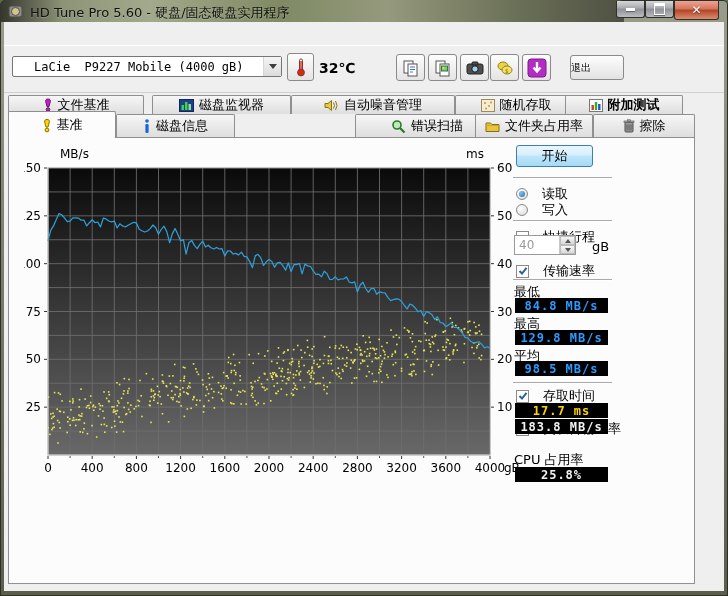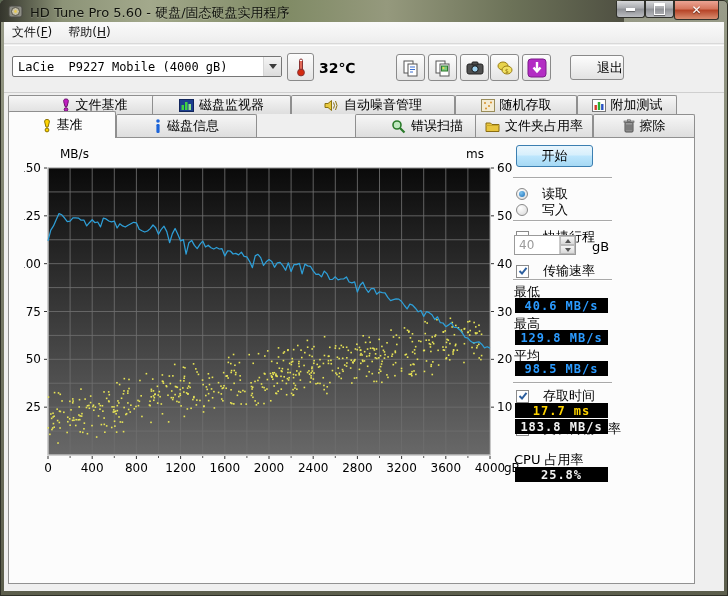--- a/index.html
+++ b/index.html
@@ -20,26 +20,26 @@
   .glyph-min{width:9px;height:3px;background:#fff;box-shadow:0 1px 1px rgba(0,0,0,.4);}
   .glyph-max{width:9px;height:8px;border:1px solid #fff;border-top:3px solid #fff;box-shadow:0 1px 1px rgba(0,0,0,.4);}
   .glyph-close{color:#fff;font-size:12px;font-weight:bold;line-height:1;text-shadow:0 1px 1px rgba(0,0,0,.5);}
   
   .client{left:4px;top:22px;width:720px;height:569px;background:#efefef;}
   .menubar{left:4px;top:22px;width:720px;height:22px;background:linear-gradient(180deg,#fafafa,#ededed);border-bottom:1px solid #d9d9d9;display:flex;align-items:center;box-sizing:border-box;}
   .menu-item{padding:2px 8px;font-size:12px;color:#111;}
   .menu-item u{text-decoration:underline;}
   .toolbar{left:4px;top:45px;width:720px;height:47px;background:#efefef;border-bottom:1px solid #cfcfcf;box-shadow:0 1px 0 #fdfdfd inset;}
   .combo{left:12px;top:56px;width:270px;height:21px;background:#fff;border:1px solid #767676;border-radius:2px;display:flex;align-items:center;box-sizing:border-box;}
-  .combo-text{flex:1;padding-left:5px;font-family:"DejaVu Sans Mono","Liberation Mono",monospace;font-size:12px;white-space:pre;color:#000;}
+  .combo-text{flex:1;padding-left:21px;font-family:"DejaVu Sans Mono","Liberation Mono",monospace;font-size:12px;white-space:pre;color:#000;}
   .combo-arrow-zone{width:17px;height:100%;display:flex;align-items:center;justify-content:center;border-left:1px solid #d5d5d5;background:linear-gradient(180deg,#f4f4f4,#dcdcdc);}
   .tri-down{width:0;height:0;border-left:4px solid transparent;border-right:4px solid transparent;border-top:5px solid #3c3c3c;}
   .tbtn{top:54px;width:29px;height:27px;border:1px solid #8a8a8a;border-radius:3px;background:linear-gradient(180deg,#fdfdfd,#e4e4e4);display:flex;align-items:center;justify-content:center;box-sizing:border-box;}
   .temp-label{left:318px;top:60px;font-size:14px;font-weight:bold;color:#000;text-align:right;}
-  .exit-btn{left:570px;top:55px;width:54px;height:25px;border:1px solid #8a8a8a;border-radius:3px;background:linear-gradient(180deg,#fdfdfd,#e2e2e2);display:flex;align-items:center;justify-content:flex-end;font-size:13px;color:#000;box-sizing:border-box;}
+  .exit-btn{left:570px;top:55px;width:54px;height:25px;border:1px solid #8a8a8a;border-radius:3px;background:linear-gradient(180deg,#fdfdfd,#e2e2e2);display:flex;align-items:center;justify-content:flex-start;font-size:10px;color:#000;box-sizing:border-box;}
   
   .tab{position:absolute;box-sizing:border-box;border:1px solid #8f8f8f;border-bottom:none;border-radius:2px 2px 0 0;
     background:linear-gradient(180deg,#f6f6f6,#dedede);display:flex;align-items:center;justify-content:center;gap:5px;font-size:13px;color:#000;}
   .tab.row1{top:95px;height:19px;z-index:1;}
   .tab.row2{top:114px;height:23px;z-index:2;}
   .tab.active{top:111px;height:27px;z-index:4;background:#fcfcfc;font-weight:normal;}
   .page{left:8px;top:137px;width:687px;height:447px;background:#fcfcfc;border:1px solid #919191;box-sizing:border-box;z-index:0;}
   
   .start-btn{left:516px;top:145px;width:77px;height:22px;border:1px solid #3c7fb1;border-radius:3px;
     background:linear-gradient(180deg,#eaf6fd 0%,#d7effc 45%,#bde6fd 50%,#a6d9f4 100%);
@@ -81,24 +81,20 @@
     <div class="abs winbtn" style="left:645px;width:29px;">
         <div class="glyph-max"></div>
       </div>
     <div class="abs winbtn close" style="left:674px;width:45px;">
         <div class="glyph-close">✕</div>
       </div>
   </div>
 
   <div class="abs client"></div>
 
-  <div class="abs menubar">
-    <div class="menu-item"><span>文件(</span><u>F</u><span>)</span></div>
-    <div class="menu-item"><span>帮助(</span><u>H</u><span>)</span></div>
-  </div>
 
   <div class="abs toolbar"></div>
   <div class="abs combo">
     <span class="combo-text">LaCie  P9227 Mobile (4000 gB)</span>
     <span class="combo-arrow-zone">
         <span class="tri-down"></span>
       </span>
   </div>
   <div class="abs tbtn" style="left:287px;width:27px;height:28px;top:53px;">
     <svg width="12" height="20" viewBox="0 0 12 20">
@@ -142,21 +138,21 @@
   <div class="abs tbtn" style="left:522px;">
     <svg width="20" height="20" viewBox="0 0 20 20">
       <rect x="1" y="1" width="18" height="18" rx="3" fill="#b32cc4" stroke="#7c1b8a"></rect>
       <path d="M10 4 L10 12 M6.5 9.5 L10 13.5 L13.5 9.5" stroke="#fff" stroke-width="2.4" fill="none"></path>
     </svg>
   </div>
   <div class="abs exit-btn">
       <span>退出</span>
     </div>
 
-  <div class="tab row1" style="left:8px;width:172px;font-family:Liberation Mono, monospace;">
+  <div class="tab row1" style="left:8px;width:136px;font-family:Liberation Mono, monospace;">
     <svg width="10" height="14" viewBox="0 0 10 14">
         <path d="M5 1 C7 1 7.6 2 7.3 3.6 L6 8.6 L4 8.6 L2.7 3.6 C2.4 2 3 1 5 1 Z" fill="#c21fc2" stroke="#6d116d"></path>
         <circle cx="5" cy="11.5" r="1.8" fill="#c21fc2" stroke="#6d116d"></circle>
       </svg>
     <span>文件基准</span>
   </div>
   <div class="tab row1" style="left:152px;width:139px;">
     <svg width="15" height="13" viewBox="0 0 15 13">
         <rect x="0.5" y="0.5" width="14" height="12" fill="#1d3f8f" stroke="#12265c"></rect>
         <rect x="2.5" y="6" width="2.5" height="5" fill="#3fd23f"></rect>
@@ -175,38 +171,38 @@
   <div class="tab row1" style="left:455px;width:122px;">
     <svg width="14" height="13" viewBox="0 0 14 13">
         <rect x="0.5" y="0.5" width="13" height="12" fill="#f4ecd4" stroke="#9a8d5a"></rect>
         <circle cx="4" cy="4" r="1" fill="#d8902a"></circle>
         <circle cx="8" cy="7" r="1" fill="#d8902a"></circle>
         <circle cx="5" cy="9.5" r="1" fill="#d8902a"></circle>
         <circle cx="10" cy="3.5" r="1" fill="#d8902a"></circle>
       </svg>
     <span>随机存取</span>
   </div>
-  <div class="tab row1" style="left:577px;width:100px;">
+  <div class="tab row1" style="left:565px;width:118px;font-weight:bold;">
     <svg width="14" height="13" viewBox="0 0 14 13">
         <rect x="0.5" y="0.5" width="13" height="12" fill="#fff" stroke="#777"></rect>
         <rect x="2.5" y="6" width="2.4" height="5" fill="#d43a2a"></rect>
         <rect x="5.8" y="3" width="2.4" height="8" fill="#2fae2f"></rect>
         <rect x="9.1" y="5" width="2.4" height="6" fill="#2a52c4"></rect>
       </svg>
     <span>附加测试</span>
   </div>
 
   <div class="tab row2 active" style="left:8px;width:108px;">
     <svg width="10" height="15" viewBox="0 0 10 14">
         <path d="M5 1 C7 1 7.6 2 7.3 3.6 L6 8.6 L4 8.6 L2.7 3.6 C2.4 2 3 1 5 1 Z" fill="#ffd400" stroke="#8a7300"></path>
         <circle cx="5" cy="11.5" r="1.9" fill="#ffd400" stroke="#8a7300"></circle>
       </svg>
     <span>基准</span>
   </div>
-  <div class="tab row2" style="left:116px;width:141px;">
+  <div class="tab row2" style="left:116px;width:119px;">
     <svg width="8" height="14" viewBox="0 0 8 14">
         <circle cx="4" cy="2" r="1.8" fill="#1c64d9"></circle>
         <rect x="2.4" y="5" width="3.2" height="9" rx="1.2" fill="#1c64d9"></rect>
       </svg>
     <span>磁盘信息</span>
   </div>
   <div class="tab row2" style="left:355px;width:144px;">
     <svg width="15" height="15" viewBox="0 0 15 15">
         <circle cx="6" cy="6" r="4" fill="#bfe8bf" stroke="#2a7a2a" stroke-width="1.6"></circle>
         <line x1="9" y1="9" x2="13.5" y2="13.5" stroke="#2a7a2a" stroke-width="2.2"></line>
@@ -993,21 +989,21 @@
     <span class="checkbox">
         <svg width="10" height="10" viewBox="0 0 10 10">
           <path d="M1.5 5 L4 7.5 L8.5 1.8" stroke="#2d5f9e" stroke-width="2" fill="none"></path>
         </svg>
       </span>
     <span>传输速率</span>
   </div>
   <div class="abs sep" style="left:513px;top:279px;width:99px;"></div>
 
   <div class="abs plabel" style="left:514px;top:283px;">最低</div>
-  <div class="abs valuebox" style="top:298px;">40.6 MB/s</div>
+  <div class="abs valuebox" style="top:298px;">84.8 MB/s</div>
   <div class="abs plabel" style="left:514px;top:315px;">最高</div>
   <div class="abs valuebox" style="top:330px;">129.8 MB/s</div>
   <div class="abs plabel" style="left:514px;top:347px;">平均</div>
   <div class="abs valuebox" style="top:361px;">98.5 MB/s</div>
   <div class="abs sep" style="left:513px;top:382px;width:99px;"></div>
 
   <div class="abs ctl-row" style="left:516px;top:387px;">
     <span class="checkbox">
         <svg width="10" height="10" viewBox="0 0 10 10">
           <path d="M1.5 5 L4 7.5 L8.5 1.8" stroke="#2d5f9e" stroke-width="2" fill="none"></path>

